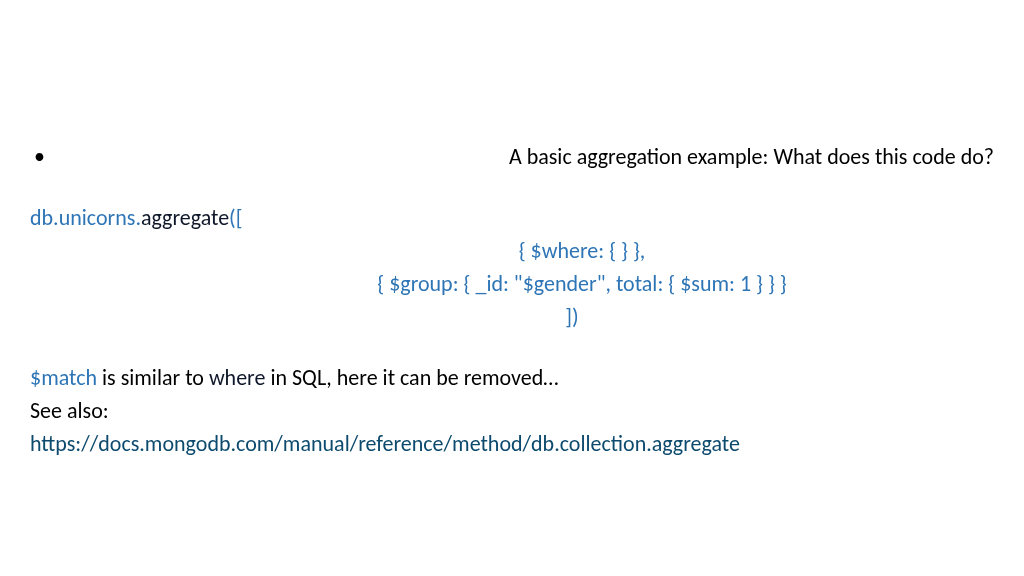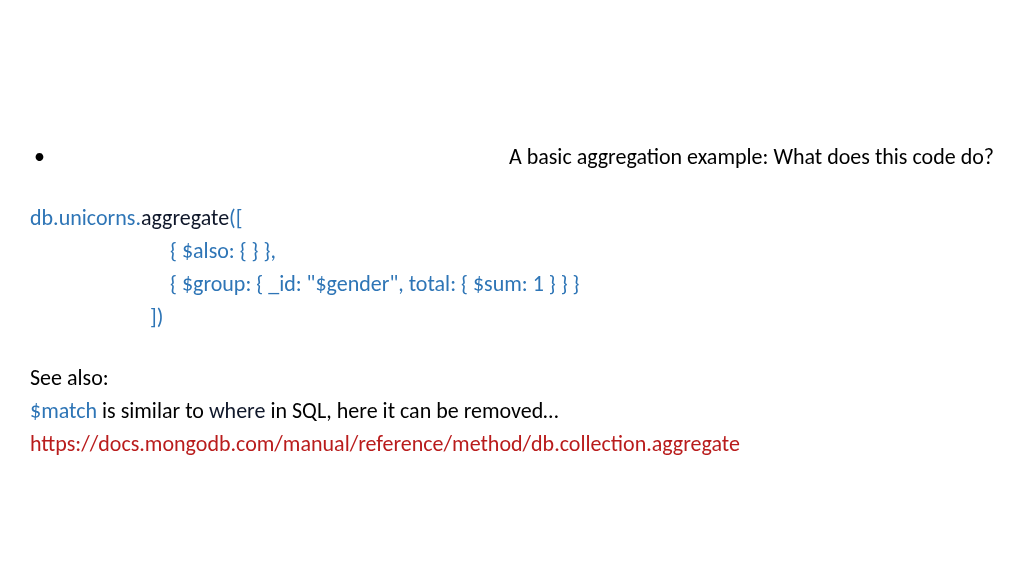--- a/index.html
+++ b/index.html
@@ -37,46 +37,46 @@
     text-align: right;
   }
   .code-block {
     margin-bottom: 28px;
   }
   .code-line {
     white-space: pre;
   }
   .indent1 { padding-left: 140px; }
   .indent2 { padding-left: 120px; }
-  .blue  { color: #2E75B6; }
+  .blue  { color: #2E75B6; text-align: center; }
   .green { color: #0f172a; }
   .black { color: #000000; }
   .explain-block { }
   .explain-line { }
   a.green-link {
-    color: #b91c1c;
+    color: #0c4a6e;
     text-decoration: none;
   }
 </style>
 </head>
 <body>
 
 <div class="slide">
 
   <div class="bullet-row">
     <div class="bullet-dot">•</div>
     <div class="bullet-text">A basic aggregation example: What does this code do?</div>
   </div>
 
   <div class="code-block">
     <div class="code-line"><span class="blue">db.unicorns.</span><span class="green">aggregate</span><span class="blue">([</span></div>
-    <div class="code-line indent1 blue">{ $also: { } },</div>
+    <div class="code-line indent1 blue">{ $where: { } },</div>
     <div class="code-line indent1 blue">{ $group: { _id: "$gender", total: { $sum: 1 } } }</div>
     <div class="code-line indent2 blue">])</div>
   </div>
 
   <div class="explain-block">
+    <div class="explain-line"><span class="blue">$match</span><span class="black"> is similar to </span><span class="green">where</span><span class="black"> in SQL, here it can be removed…</span></div>
     <div class="explain-line black">See also:</div>
-    <div class="explain-line"><span class="blue">$match</span><span class="black"> is similar to </span><span class="green">where</span><span class="black"> in SQL, here it can be removed…</span></div>
     <div class="explain-line"><a class="green-link">https://docs.mongodb.com/manual/reference/method/db.collection.aggregate</a></div>
   </div>
 
 </div>
 
 </body></html>

